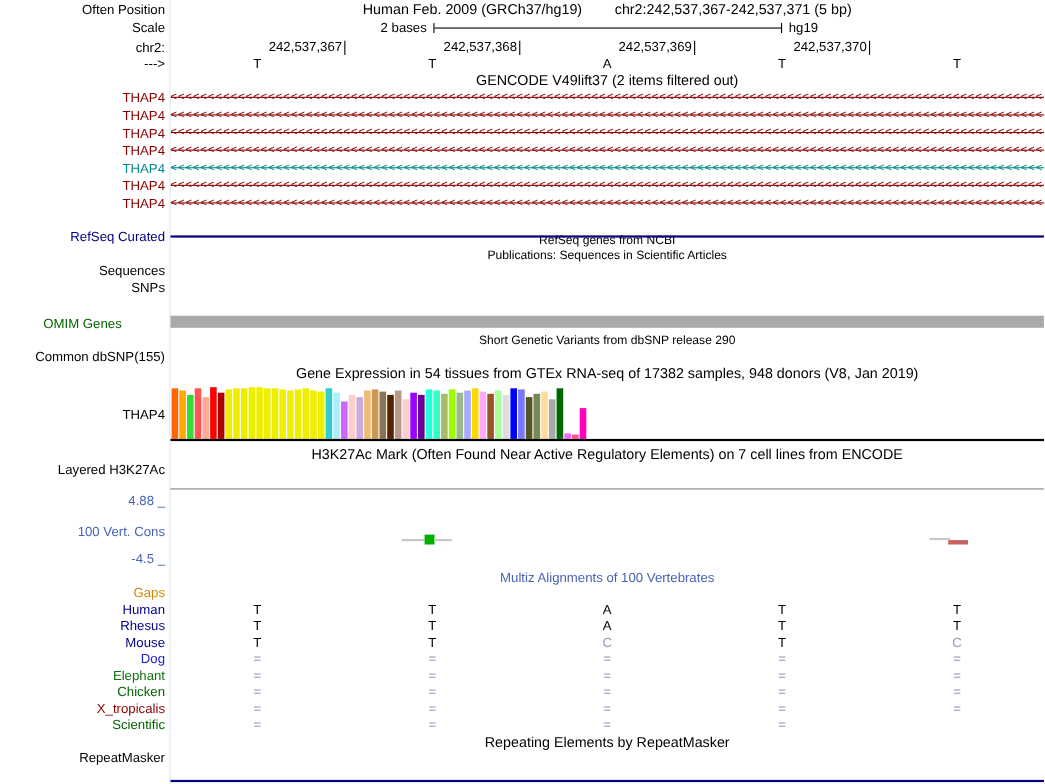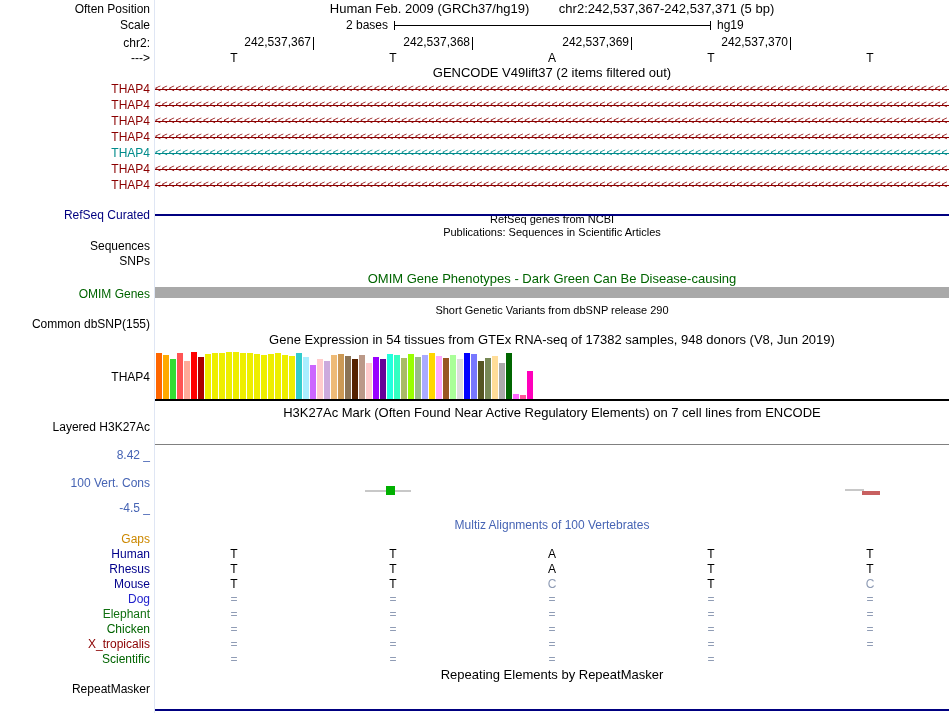--- a/index.html
+++ b/index.html
@@ -43,28 +43,27 @@
   <div class="ttl fs13" style="top:66px">GENCODE V49lift37 (2 items filtered out)</div>
 
   <div class="ttl fs11" style="top:212px">RefSeq genes from NCBI</div>
   <div class="gut" style="top: 208px; color: rgb(0, 0, 128);">RefSeq Curated</div>
   <div class="abs" style="left: 155px; top: 214px; width: 794px; height: 2px; background: rgb(0, 0, 128);"></div>
 
   <div class="ttl fs11" style="top:225px">Publications: Sequences in Scientific Articles</div>
   <div class="gut" style="top:239px">Sequences</div>
   <div class="gut" style="top:254px">SNPs</div>
 
-  <div class="ttl fs13" style="top: 272px; color: rgb(0, 100, 0);">OMIM Gene Phenotypes - Dark Green Can Be Disease-causing</div>
   <div class="abs" style="left: 155px; top: 287px; width: 794px; height: 11px; background: rgb(169, 169, 169);"></div>
-  <div class="gut" style="top: 287px; color: rgb(0, 100, 0);">OMIM Genes</div>
+  <div class="gut" style="top: 287px; color: rgb(0, 100, 0); text-align: center;">OMIM Genes</div>
 
   <div class="ttl fs11" style="top:303px">Short Genetic Variants from dbSNP release 290</div>
   <div class="gut" style="top:317px">Common dbSNP(155)</div>
 
-  <div class="ttl fs13" style="top:333px">Gene Expression in 54 tissues from GTEx RNA-seq of 17382 samples, 948 donors (V8, Jun 2019)</div>
+  <div class="ttl fs13" style="top:333px">Gene Expression in 54 tissues from GTEx RNA-seq of 17382 samples, 948 donors (V8, Jan 2019)</div>
   <div class="gut" style="top:370px">THAP4</div>
   <div class="abs" id="gtex-bars" style="left:155px;top:351px;width:794px;height:48px">
       <div class="bar" style="left: 1px; width: 6px; height: 46px; background: rgb(255, 102, 0);"></div>
       <div class="bar" style="left: 8px; width: 6px; height: 44px; background: rgb(255, 170, 0);"></div>
       <div class="bar" style="left: 15px; width: 6px; height: 40px; background: rgb(51, 221, 51);"></div>
       <div class="bar" style="left: 22px; width: 6px; height: 46px; background: rgb(255, 85, 85);"></div>
       <div class="bar" style="left: 29px; width: 6px; height: 38px; background: rgb(255, 170, 153);"></div>
       <div class="bar" style="left: 36px; width: 6px; height: 47px; background: rgb(255, 0, 0);"></div>
       <div class="bar" style="left: 43px; width: 6px; height: 42px; background: rgb(170, 0, 0);"></div>
       <div class="bar" style="left: 50px; width: 6px; height: 45px; background: rgb(238, 238, 0);"></div>
@@ -114,21 +113,21 @@
       <div class="bar" style="left: 358px; width: 6px; height: 5px; background: rgb(255, 102, 255);"></div>
       <div class="bar" style="left: 365px; width: 6px; height: 4px; background: rgb(255, 85, 153);"></div>
       <div class="bar" style="left: 372px; width: 6px; height: 28px; background: rgb(255, 0, 187);"></div>
     </div>
   <div class="abs" style="left:155px;top:399px;width:794px;height:2px;background:#000"></div>
 
   <div class="ttl fs13" style="top:406px">H3K27Ac Mark (Often Found Near Active Regulatory Elements) on 7 cell lines from ENCODE</div>
   <div class="gut" style="top:420px">Layered H3K27Ac</div>
   <div class="abs" style="left:155px;top:444px;width:794px;height:1px;background:#808080"></div>
 
-  <div class="gut" style="top: 448px; color: rgb(70, 100, 180);">8.42 _</div>
+  <div class="gut" style="top: 448px; color: rgb(70, 100, 180);">4.88 _</div>
   <div class="gut" style="top: 476px; color: rgb(70, 100, 180);">100 Vert. Cons</div>
   <div class="gut" style="top: 501px; color: rgb(70, 100, 180);">-4.5 _</div>
 
   <div class="ttl" style="top: 518px; color: rgb(70, 100, 180);">Multiz Alignments of 100 Vertebrates</div>
 
   <div class="ttl fs13" style="top:668px">Repeating Elements by RepeatMasker</div>
   <div class="gut" style="top:682px">RepeatMasker</div>
   <div class="abs" style="left:155px;top:709px;width:794px;height:2px;background:#000080"></div>
 
 <div class="guide" style="left: 313px; top: 50px; height: 658px;"></div>

